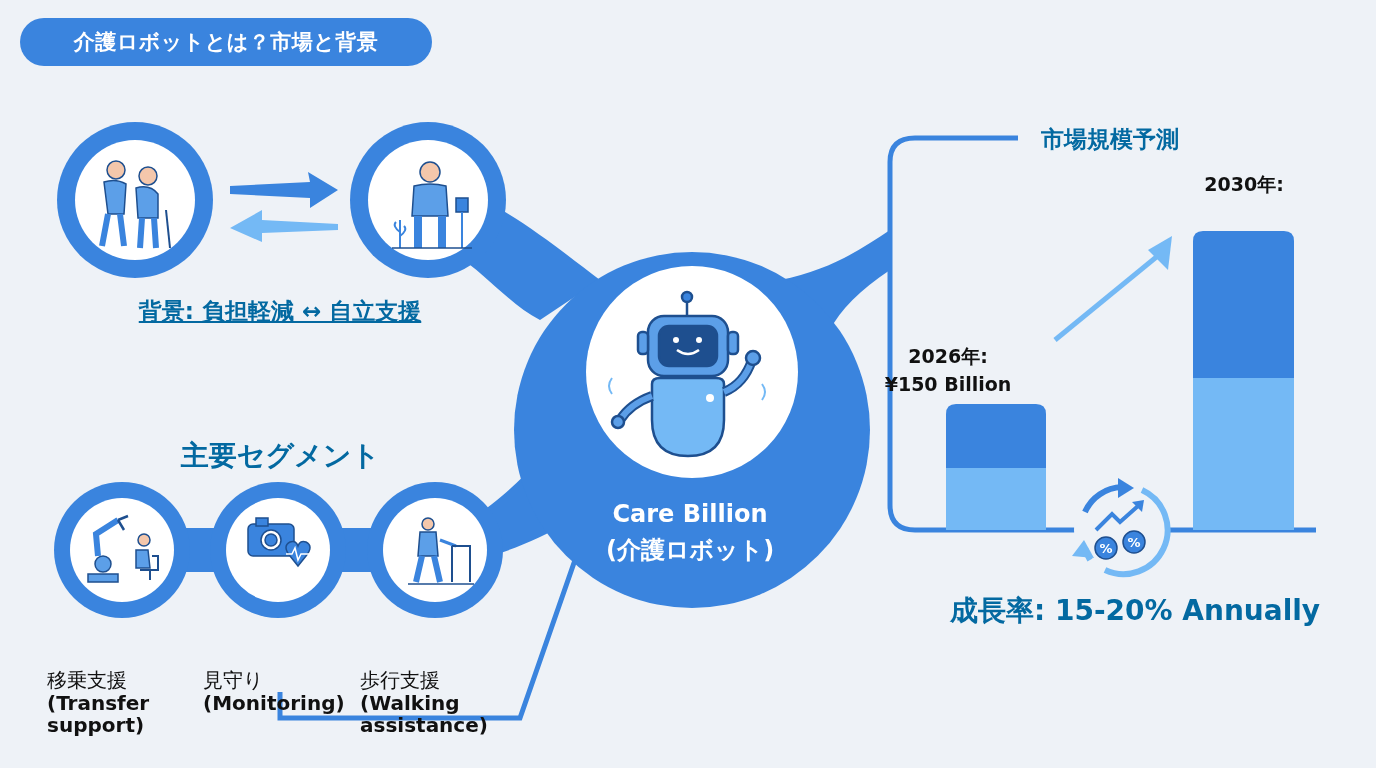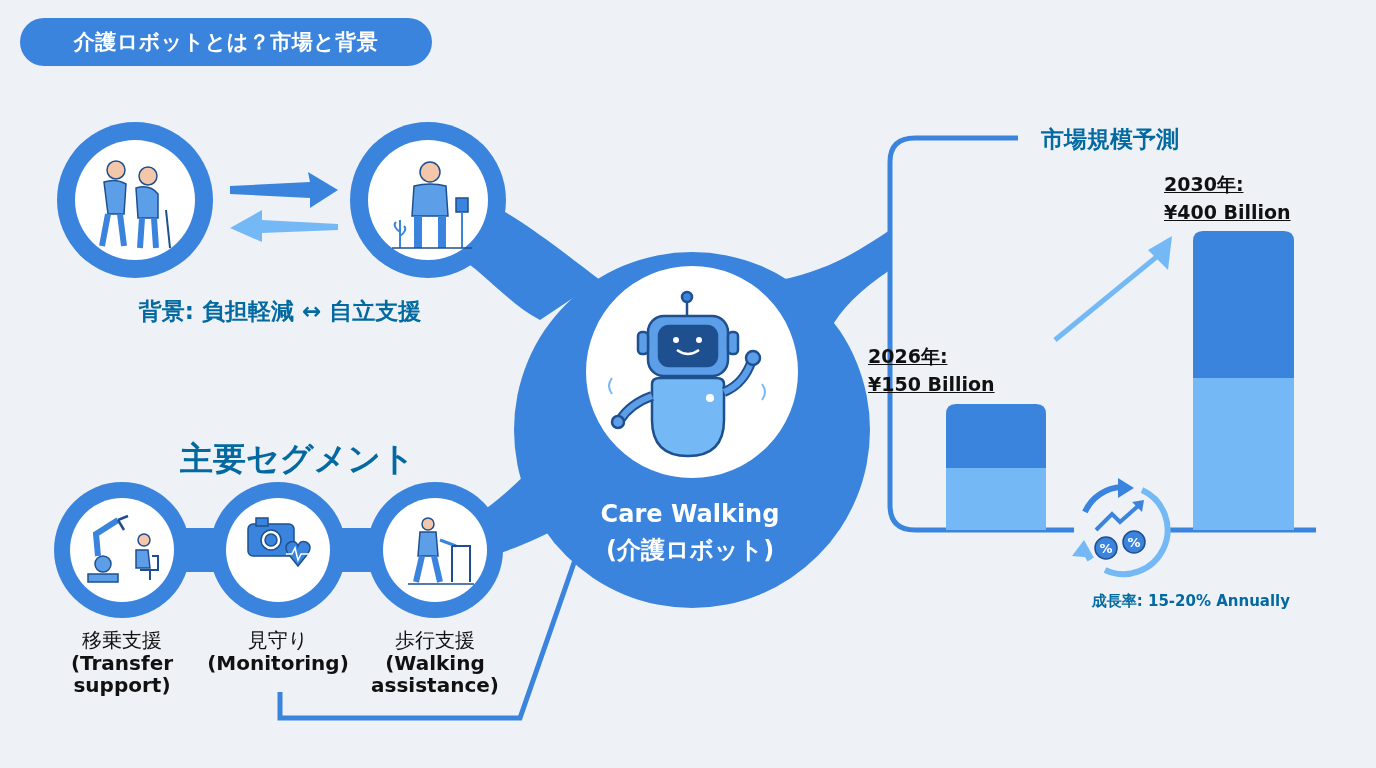--- a/index.html
+++ b/index.html
@@ -11,32 +11,32 @@
   }
   .stage { position: absolute; left: 0; top: 0; width: 1376px; height: 768px; }
   .title-pill {
     position: absolute; left: 20px; top: 18px; height: 48px;
     padding: 6px 18px; border-radius: 24px; background: #3a84de;
     color: #fff; font-size: 21px; font-weight: bold;
     display: flex; align-items: center; box-sizing: border-box; width: 412px;
     justify-content: center; letter-spacing: 0.5px;
   }
   .label { position: absolute; color: #0369a1; font-weight: bold; text-align: center; white-space: nowrap; }
-  .bg-label { left: 110px; top: 296px; width: 340px; font-size: 23px; }
-  .seg-heading { left: 180px; top: 437px; width: 200px; font-size: 33px; }
+  .bg-label { left: 110px; top: 296px; width: 340px; font-size: 23px; text-decoration: underline; }
+  .seg-heading { left: 180px; top: 437px; width: 200px; font-size: 28px; text-align: right; }
   .market-heading { left: 1020px; top: 124px; width: 180px; font-size: 23px; }
   .seg-name { font-size: 20px; line-height: 24px; }
   .seg-sub { font-size: 20px; line-height: 22px; font-weight: bold; }
-  .seg { position: absolute; text-align: center; color: #111; width: 150px; }
+  .seg { position: absolute; text-align: left; color: #111; width: 150px; margin-top: 40px; }
   .center-title {
     position: absolute; left: 560px; top: 496px; width: 260px; text-align: center;
     color: #fff; font-size: 24px; font-weight: bold; line-height: 36px;
   }
-  .bar-label { position: absolute; font-weight: bold; color: #111; font-size: 19px; line-height: 28px; white-space: nowrap; text-decoration: underline; }
-  .growth-label { left: 950px; top: 592px; width: 340px; font-size: 15px; text-align: right; }
+  .bar-label { position: absolute; text-align: center; font-weight: bold; color: #111; font-size: 19px; line-height: 28px; white-space: nowrap; }
+  .growth-label { left: 950px; top: 592px; width: 340px; font-size: 28px; text-align: right; }
 </style>
 </head>
 <body>
 
 <div class="stage">
   <svg width="1376" height="768" viewBox="0 0 1376 768" style="position:absolute;left:0;top:0">
 
     <g fill="#3a84de">
 
       <path d="M420 240 C470 250 500 300 540 320 L600 280 C560 250 500 200 455 190 Z"></path>
@@ -166,21 +166,21 @@
       <path d="M452 546 L470 546 L470 582 M452 546 L452 582" stroke="#1e4f8f" stroke-width="2" fill="none"></path>
       <path d="M408 584 L474 584" stroke="#1e4f8f"></path>
     </g>
   </svg>
 
   <div class="title-pill">介護ロボットとは？市場と背景</div>
 
   <div class="label bg-label">背景: 負担軽減 ↔ 自立支援</div>
 
   <div class="center-title">
-    <div>Care Walking</div>
+    <div>Care Billion</div>
     <div>(介護ロボット)</div>
   </div>
 
   <div class="label seg-heading">主要セグメント</div>
 
   <div class="seg" style="left:47px; top:628px;">
     <div class="seg-name">移乗支援</div>
     <div class="seg-sub">(Transfer</div>
     <div class="seg-sub">support)</div>
   </div>
@@ -195,17 +195,16 @@
   </div>
 
   <div class="label market-heading">市場規模予測</div>
 
   <div class="bar-label" style="left:868px; top:342px; width:160px;">
     <div>2026年:</div>
     <div>¥150 Billion</div>
   </div>
   <div class="bar-label" style="left:1164px; top:170px; width:160px;">
     <div>2030年:</div>
-    <div>¥400 Billion</div>
   </div>
 
   <div class="label growth-label">成長率: 15-20% Annually</div>
 </div>
 
 </body></html>

